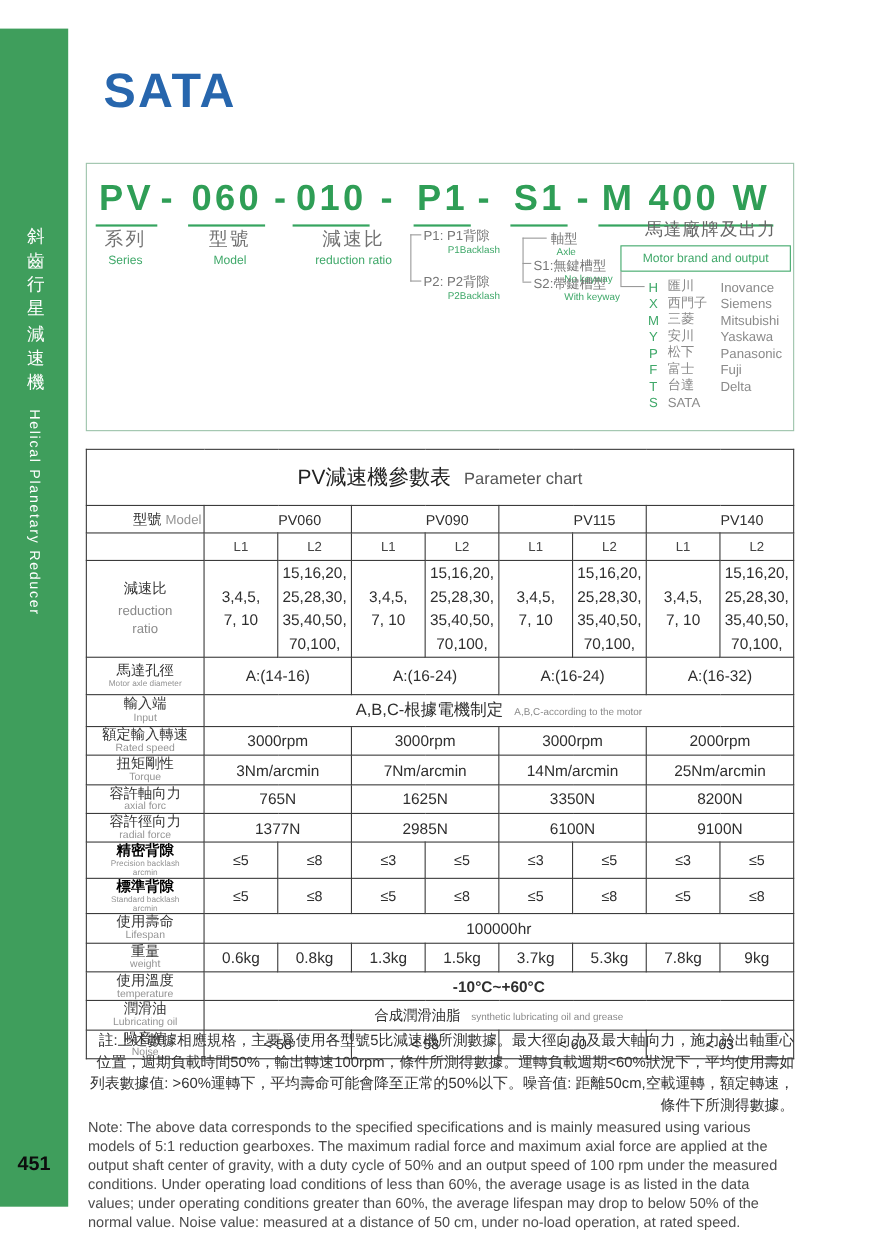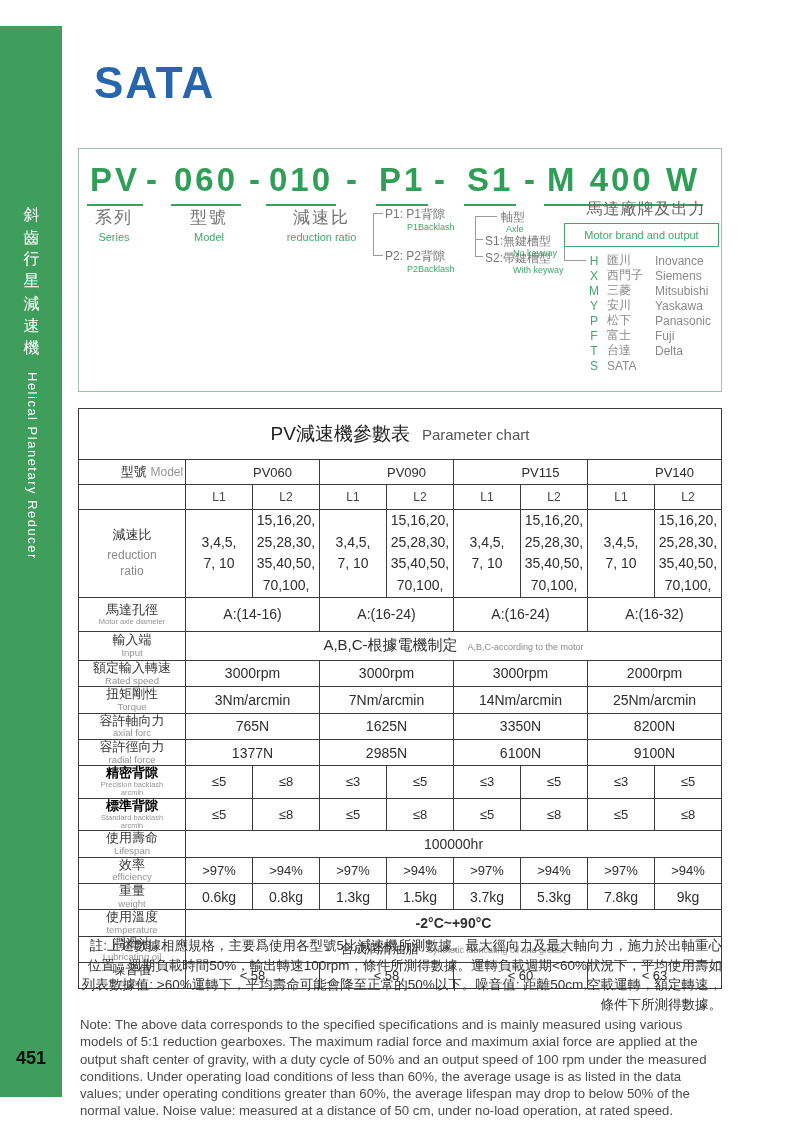--- a/index.html
+++ b/index.html
@@ -342,54 +342,40 @@
       <td>≤5</td>
       <td>≤8</td>
     </tr>
     <tr class="r-life">
       <td>
             <div class="lz">使用壽命</div>
             <div class="le">Lifespan</div>
           </td>
       <td colspan="8">100000hr</td>
     </tr>
-    <tr class="r-eff">
-      <td>
-            <div class="lz">效率</div>
-            <div class="le">efficiency</div>
-          </td>
-      <td>&gt;97%</td>
-      <td>&gt;94%</td>
-      <td>&gt;97%</td>
-      <td>&gt;94%</td>
-      <td>&gt;97%</td>
-      <td>&gt;94%</td>
-      <td>&gt;97%</td>
-      <td>&gt;94%</td>
-    </tr>
     <tr class="r-weight">
       <td>
             <div class="lz">重量</div>
             <div class="le">weight</div>
           </td>
       <td>0.6kg</td>
       <td>0.8kg</td>
       <td>1.3kg</td>
       <td>1.5kg</td>
       <td>3.7kg</td>
       <td>5.3kg</td>
       <td>7.8kg</td>
       <td>9kg</td>
     </tr>
     <tr class="r-temp">
       <td>
             <div class="lz">使用溫度</div>
             <div class="le">temperature</div>
           </td>
-      <td colspan="8" class="val-strong">-2°C~+90°C</td>
+      <td colspan="8" class="val-strong">-10°C~+60°C</td>
     </tr>
     <tr class="r-lub">
       <td>
             <div class="lz">潤滑油</div>
             <div class="le">Lubricating oil</div>
           </td>
       <td colspan="8"><span>合成潤滑油脂</span><span class="sub-en">synthetic lubricating oil and grease</span></td>
     </tr>
     <tr class="r-noise">
       <td>

